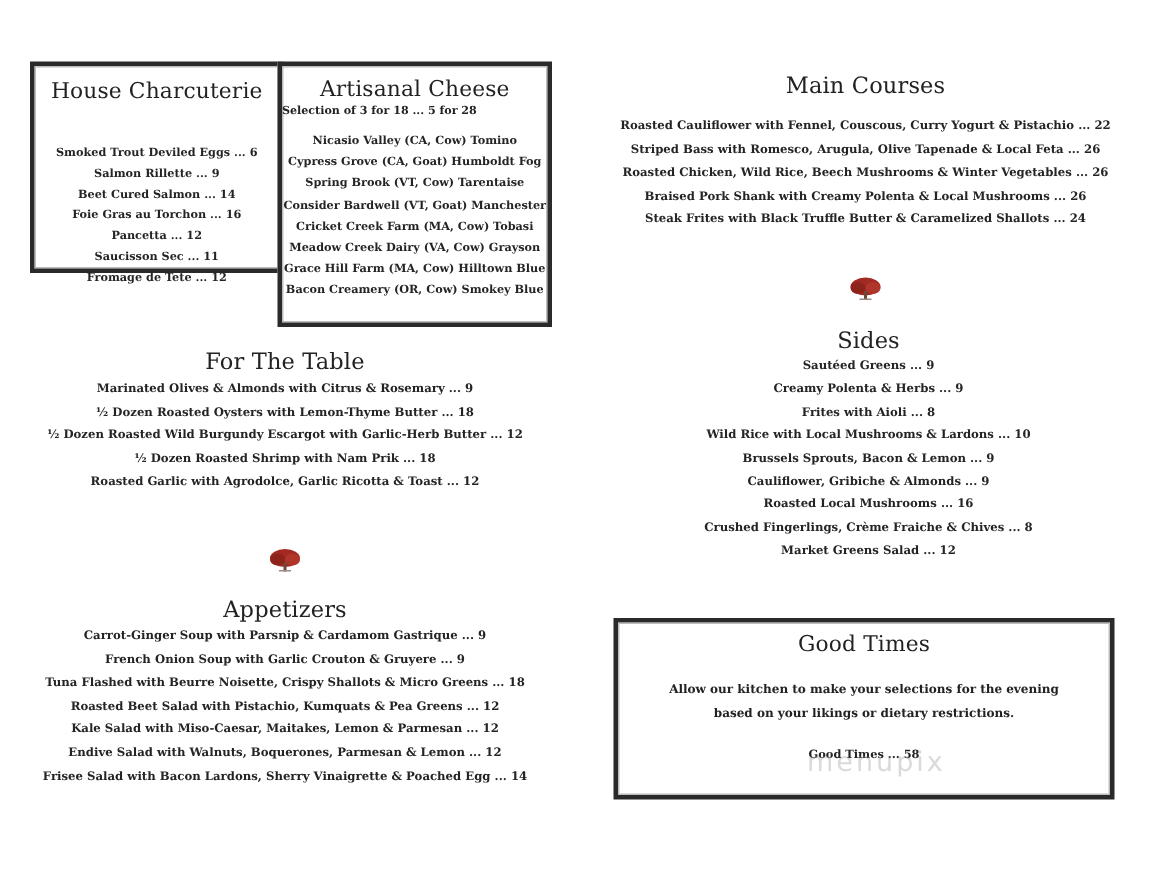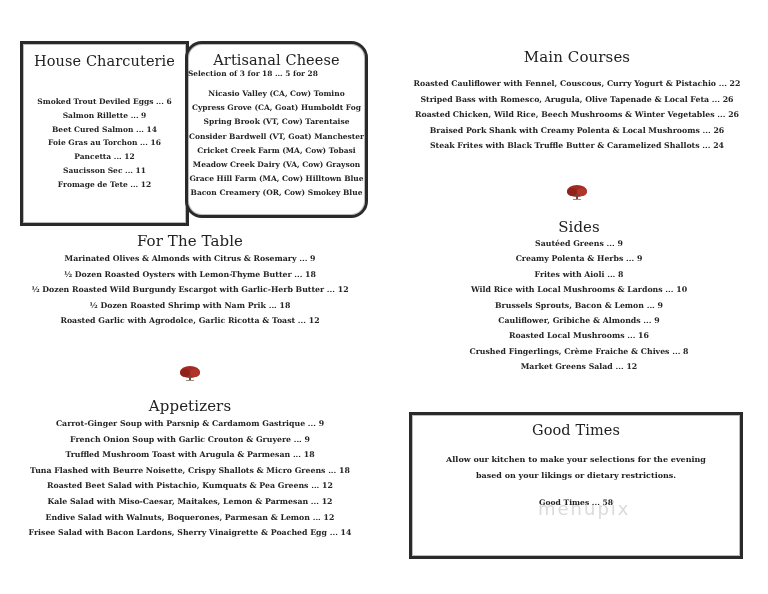--- a/index.html
+++ b/index.html
@@ -30,26 +30,26 @@
     font-family: "DejaVu Serif", serif;
     font-weight: bold;
     font-size: 7.8px;
     color: #242424;
     white-space: nowrap;
     letter-spacing: 0px;
   }
   .section { position: absolute; }
   .tree { position: absolute; }
 
-  #charcuterie { left: 20px; top: 41px; width: 169px; height: 185px; }
+  #charcuterie { left: 20px; top: 41px; width: 169px; height: 141px; }
   #charcuterie .title { margin-top: 9px; }
   #charcuterie .list { margin-top: 26px; }
   #charcuterie .list li { font-size: 7.5px; line-height: 13.8px; }
 
-  #cheese { left: 185px; top: 41px; width: 183px; height: 177px; border-radius: 17px; }
+  #cheese { left: 185px; top: 41px; width: 183px; height: 177px; }
   #cheese .title { margin-top: 8px; }
   #cheese .sub { margin-top: 1px; }
   #cheese .list { margin-top: 9px; }
   #cheese .list li { font-size: 7.5px; line-height: 14.2px; }
 
   #main { left: 396px; top: 48px; width: 362px; }
   #main .title { font-size: 15px; margin-bottom: 10px; }
   #main .list li { font-size: 7.8px; line-height: 15.6px; }
 
   #table { left: 15px; top: 232px; width: 350px; }
@@ -57,21 +57,21 @@
   #table .list li { font-size: 7.8px; line-height: 15.6px; }
 
   #appetizers { left: 15px; top: 397px; width: 350px; }
   #appetizers .title { font-size: 15px; margin-bottom: 1px; }
   #appetizers .list li { font-size: 7.8px; line-height: 15.6px; }
 
   #sides { left: 440px; top: 218px; width: 278px; }
   #sides .title { font-size: 15px; margin-bottom: 0px; }
   #sides .list li { font-size: 7.8px; line-height: 15.4px; }
 
-  #goodtimes { left: 409px; top: 412px; width: 334px; height: 147px; }
+  #goodtimes { left: 409px; top: 412px; width: 334px; height: 121px; }
   #goodtimes .title { margin-top: 7px; font-size: 14.5px; }
   #goodtimes .desc { margin-top: 13px; text-align: center; font-weight: bold; font-size: 8px; line-height: 16px; color: #222; }
   #goodtimes .price { margin-top: 15px; text-align: center; font-size: 7.6px; color: #222; font-weight: bold; }
 
   #tree-left { left: 178px; top: 364px; width: 24px; height: 18px; }
   #tree-right { left: 565px; top: 183px; width: 24px; height: 18px; }
 
   .watermark {
     position: absolute;
     left: 538px; top: 498px;
@@ -148,21 +148,20 @@
   <ellipse cx="17" cy="9" rx="5" ry="4" fill="#b0362c"></ellipse>
   <rect x="11" y="11" width="2" height="6" fill="#6b4a3a"></rect>
   <rect x="8" y="16" width="8" height="1" fill="#9c8b80"></rect>
 </svg>
 
 <div class="section" id="appetizers">
   <div class="title">Appetizers</div>
   <ul class="list">
     <li>Carrot-Ginger Soup with Parsnip &amp; Cardamom Gastrique ... 9</li>
     <li>French Onion Soup with Garlic Crouton &amp; Gruyere ... 9</li>
-    <li>Truffled Mushroom Toast with Arugula &amp; Parmesan ... 18</li>
     <li>Tuna Flashed with Beurre Noisette, Crispy Shallots &amp; Micro Greens ... 18</li>
     <li>Roasted Beet Salad with Pistachio, Kumquats &amp; Pea Greens ... 12</li>
     <li>Kale Salad with Miso-Caesar, Maitakes, Lemon &amp; Parmesan ... 12</li>
     <li>Endive Salad with Walnuts, Boquerones, Parmesan &amp; Lemon ... 12</li>
     <li>Frisee Salad with Bacon Lardons, Sherry Vinaigrette &amp; Poached Egg ... 14</li>
   </ul>
 </div>
 
 <div class="section" id="sides">
   <div class="title">Sides</div>

